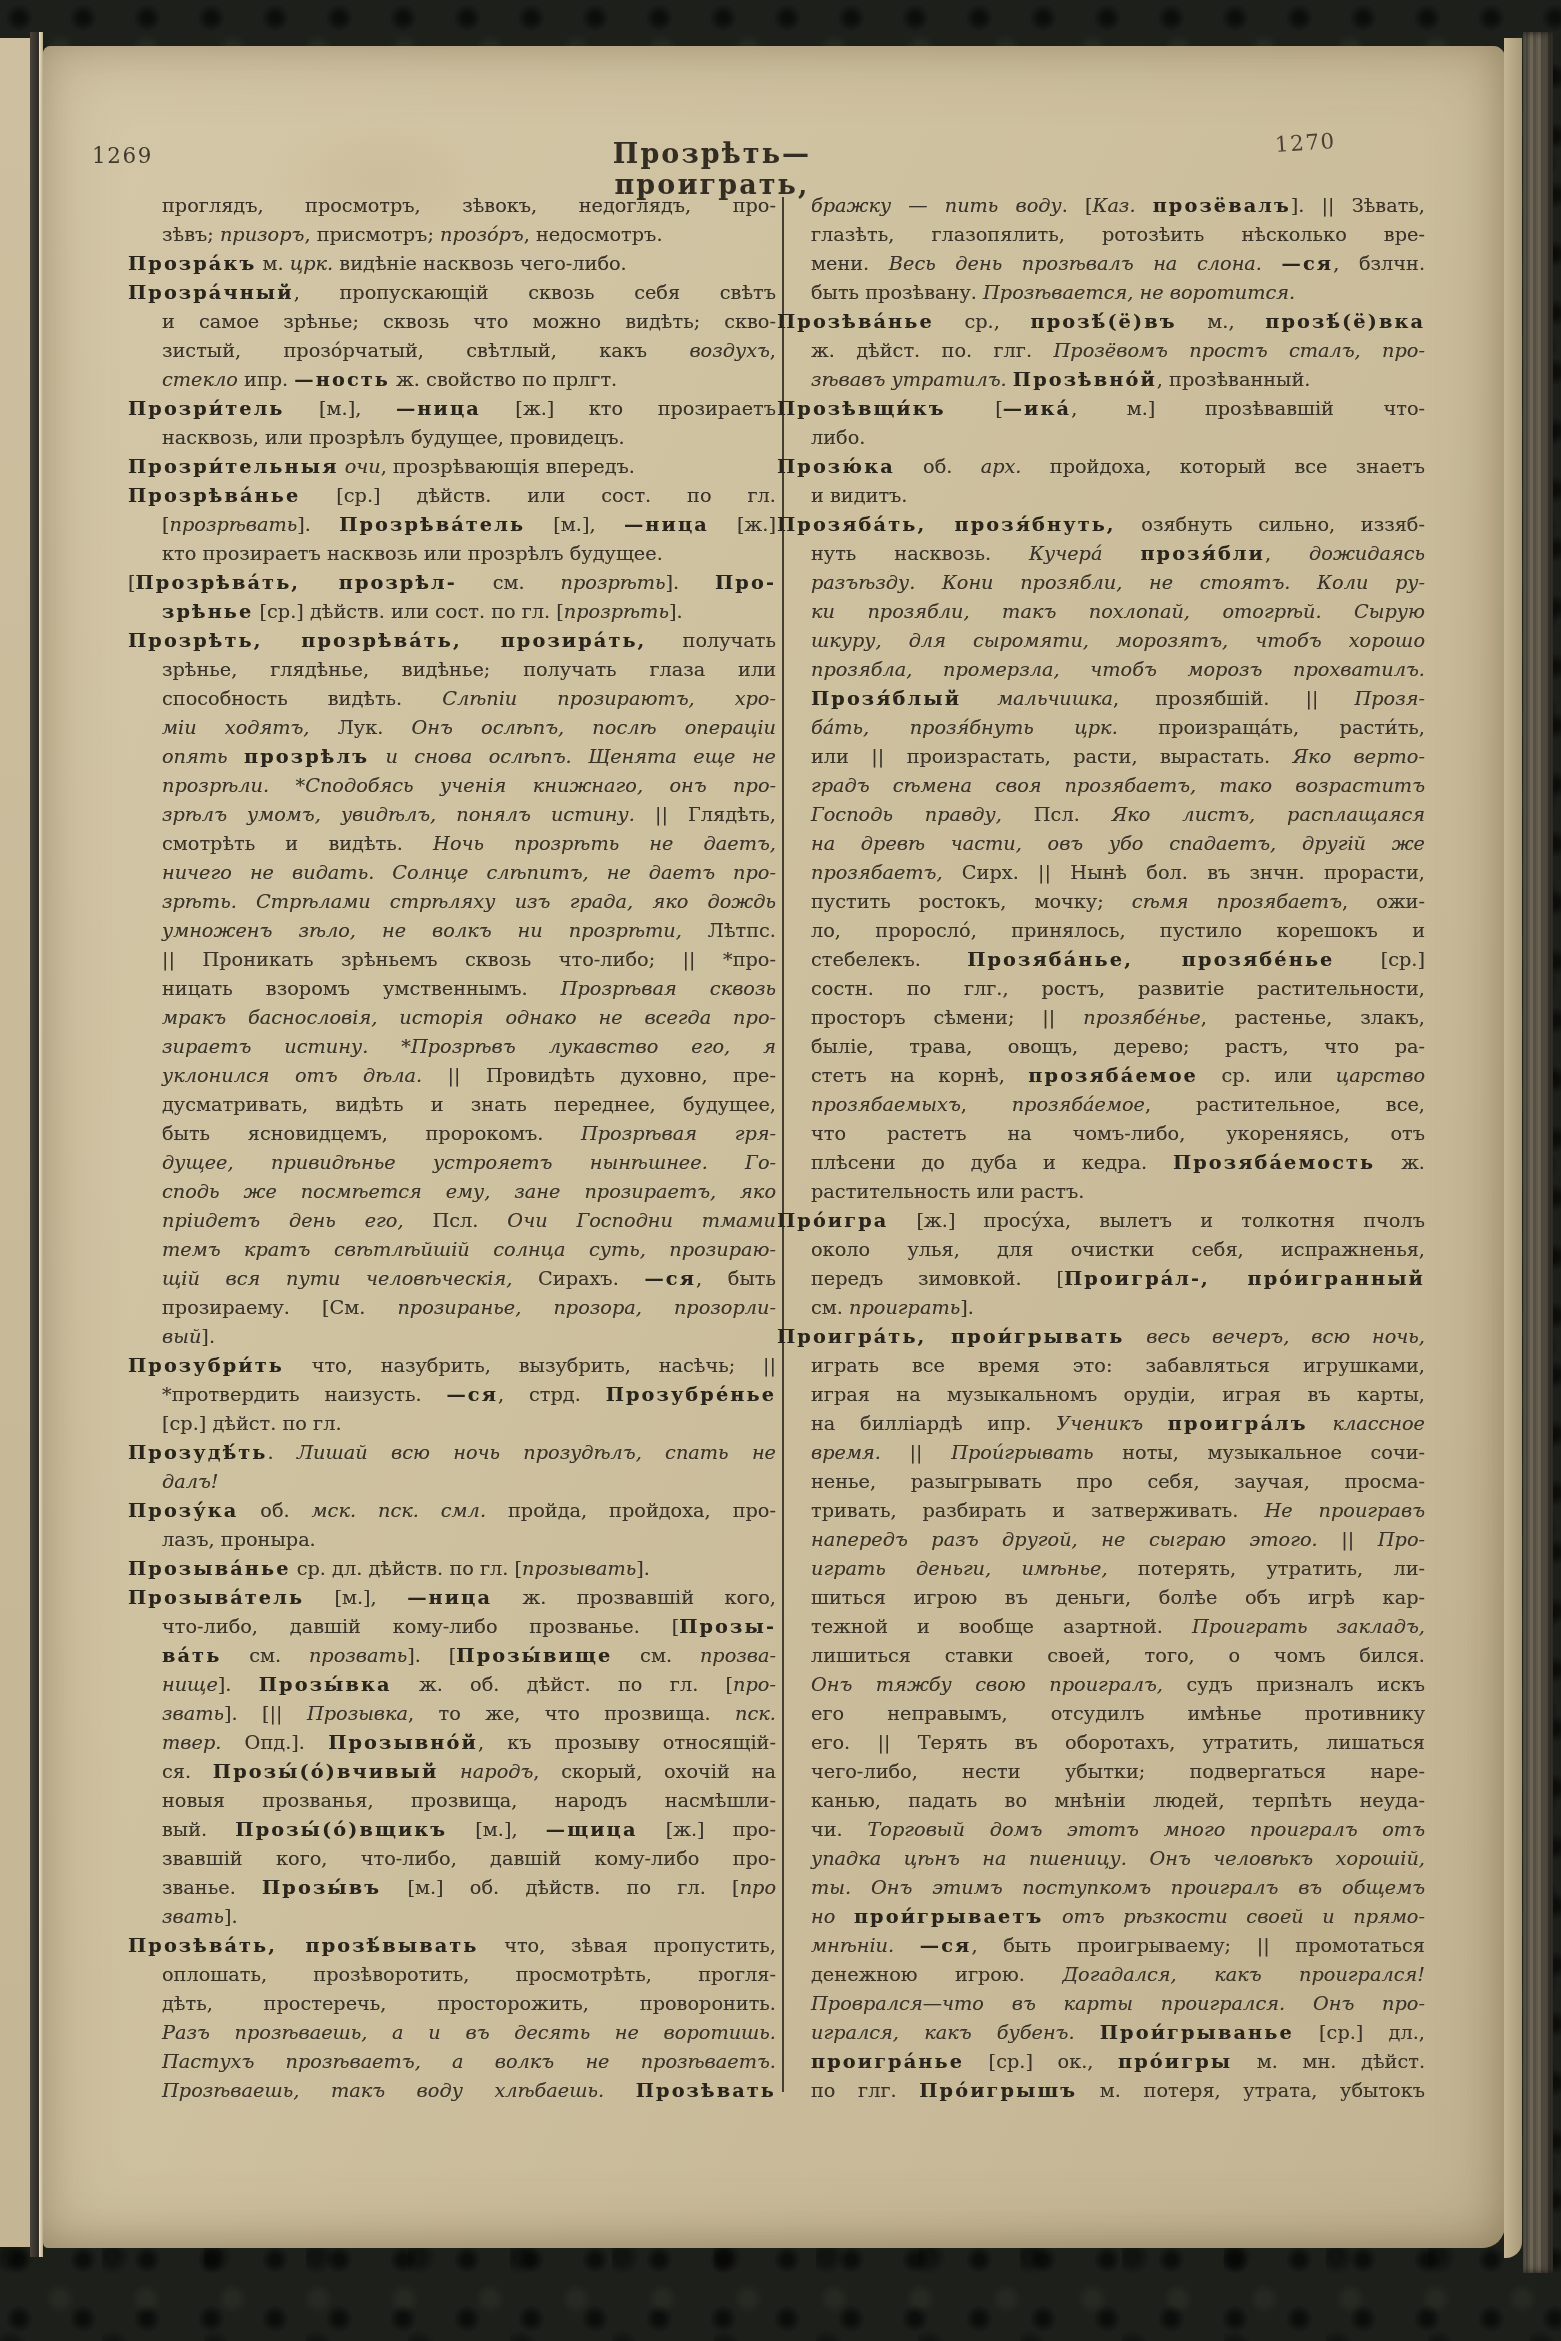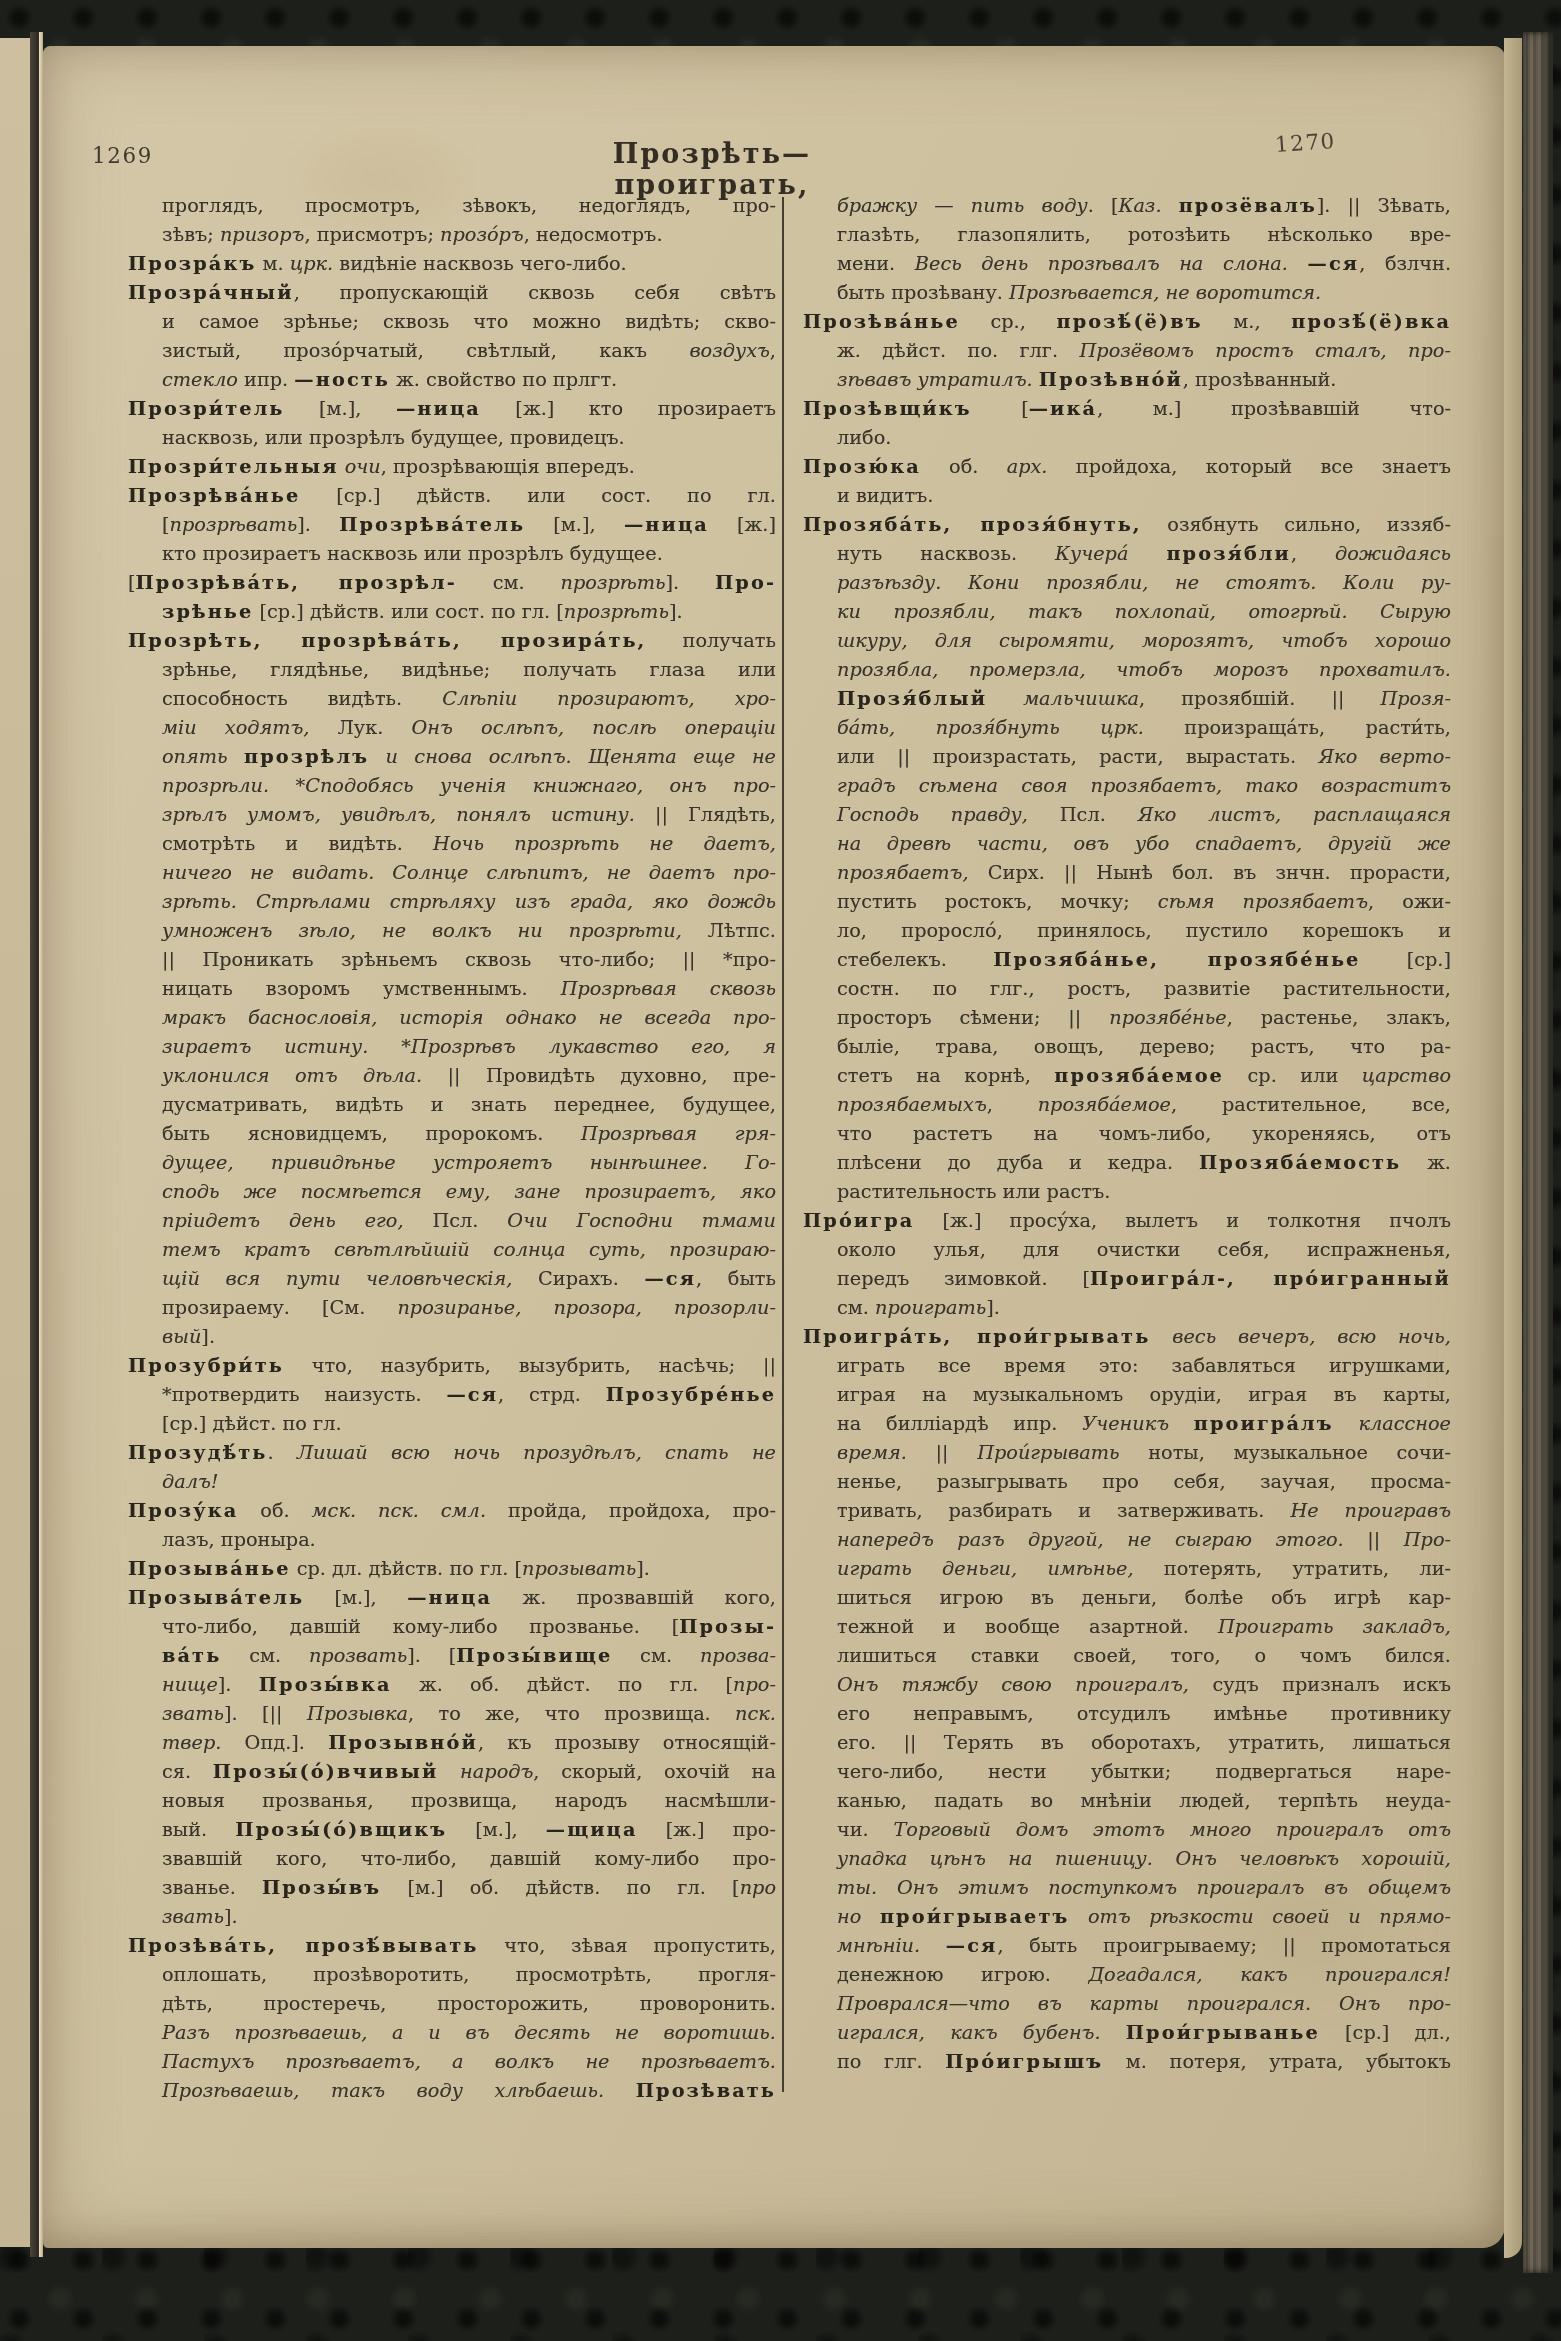--- a/index.html
+++ b/index.html
@@ -43,21 +43,21 @@
   
   .pagenum{position:absolute;font-size:21.4px;color:#40392d;letter-spacing:1.6px;}
   .pagenum.left{left:92px;top:143px;}
   .pagenum.right{left:1275px;top:130px;transform:rotate(-4deg);color:#4a4234;}
   .running-title{position:absolute;left:535px;top:138px;width:354px;text-align:center;
     font-size:27px;font-weight:bold;letter-spacing:2.1px;color:#332d23;}
 
   
   .column{position:absolute;top:191px;width:648px;color:#39332a;}
   .column.colL{left:128px;}
-  .column.colR{left:803px;}
+  .column.colR{left:777px;}
   .divider{position:absolute;left:782px;top:197px;width:1.6px;height:1895px;background:#453e30;}
 
   .line{height:29px;line-height:29px;font-size:19.3px;white-space:nowrap;
     text-align:justify;text-align-last:justify;padding-left:34px;
     text-shadow:0 0 0.5px rgba(57,51,42,.35);}
   .line.first{padding-left:0;}
   .line.short{text-align-last:left;}
   .line .b{font-weight:bold;letter-spacing:2.1px;color:#2a251c;}
   .line .i{font-style:italic;}
 </style>
@@ -209,16 +209,17 @@
       <div class="line">чего-либо, нести убытки; подвергаться наре-</div>
       <div class="line">канью, падать во мнѣніи людей, терпѣть неуда-</div>
       <div class="line">чи. <span class="i">Торговый домъ этотъ много проигралъ отъ</span></div>
       <div class="line"><span class="i">упадка цѣнъ на пшеницу. Онъ человѣкъ хорошій,</span></div>
       <div class="line"><span class="i">ты. Онъ этимъ поступкомъ проигралъ въ общемъ</span></div>
       <div class="line"><span class="i">но</span> <span class="b">прои́грываетъ</span> <span class="i">отъ рѣзкости своей и прямо-</span></div>
       <div class="line"><span class="i">мнѣніи.</span> <span class="b">—ся</span>, быть проигрываему; || промотаться</div>
       <div class="line">денежною игрою. <span class="i">Догадался, какъ проигрался!</span></div>
       <div class="line"><span class="i">Проврался—что въ карты проигрался. Онъ про-</span></div>
       <div class="line"><span class="i">игрался, какъ бубенъ.</span> <span class="b">Прои́грыванье</span> [ср.] дл.,</div>
+      <div class="line"><span class="b">проигра́нье</span> [ср.] ок., <span class="b">про́игры</span> м. мн. дѣйст.</div>
       <div class="line">по глг. <span class="b">Про́игрышъ</span> м. потеря, утрата, убытокъ</div>
     </div>
 </div>
 
 
 </body></html>

